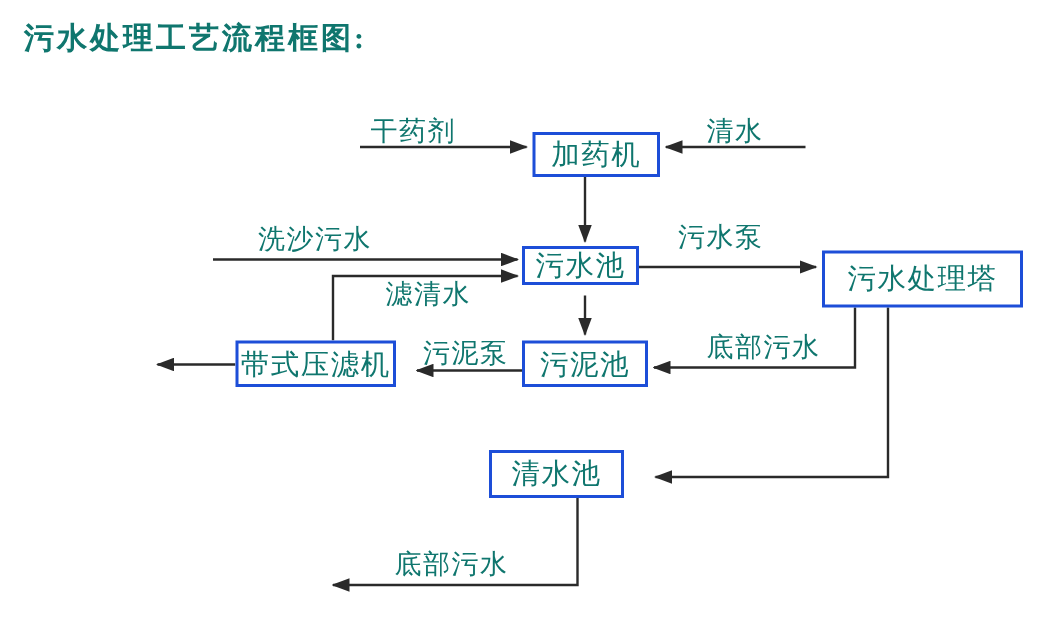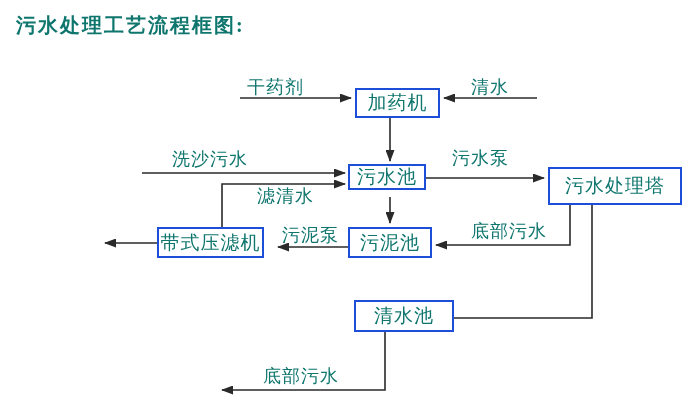--- a/index.html
+++ b/index.html
@@ -77,21 +77,21 @@
       <path d="M592,197 L592,318 L437,318" marker-end="url(#arr)"></path>
       <path d="M385,332 L385,390 L222,390" marker-end="url(#arr)"></path>
     </g>
   </svg>
 
   <div class="node" style="left:355px; top:88px; width:85px; height:30px;">加药机</div>
   <div class="node" style="left:348px; top:164px; width:78px; height:26px;">污水池</div>
   <div class="node" style="left:548px; top:167px; width:134px; height:38px;">污水处理塔</div>
   <div class="node" style="left:348px; top:227px; width:84px; height:31px;">污泥池</div>
   <div class="node" style="left:157px; top:227px; width:107px; height:31px;">带式压滤机</div>
-  <div class="node" style="left:354px; top:300px; width:100px; height:32px;">清水池</div>
+  <div class="node" style="left:326px; top:300px; width:90px; height:32px;">清水池</div>
 
   <div class="lbl" style="left:247px; top:77px;">干药剂</div>
   <div class="lbl" style="left:471px; top:77px;">清水</div>
   <div class="lbl" style="left:172px; top:149px;">洗沙污水</div>
   <div class="lbl" style="left:257px; top:186px;">滤清水</div>
   <div class="lbl" style="left:452px; top:148px;">污水泵</div>
   <div class="lbl" style="left:471px; top:221px;">底部污水</div>
   <div class="lbl" style="left:282px; top:225px;">污泥泵</div>
   <div class="lbl" style="left:263px; top:366px;">底部污水</div>
 

